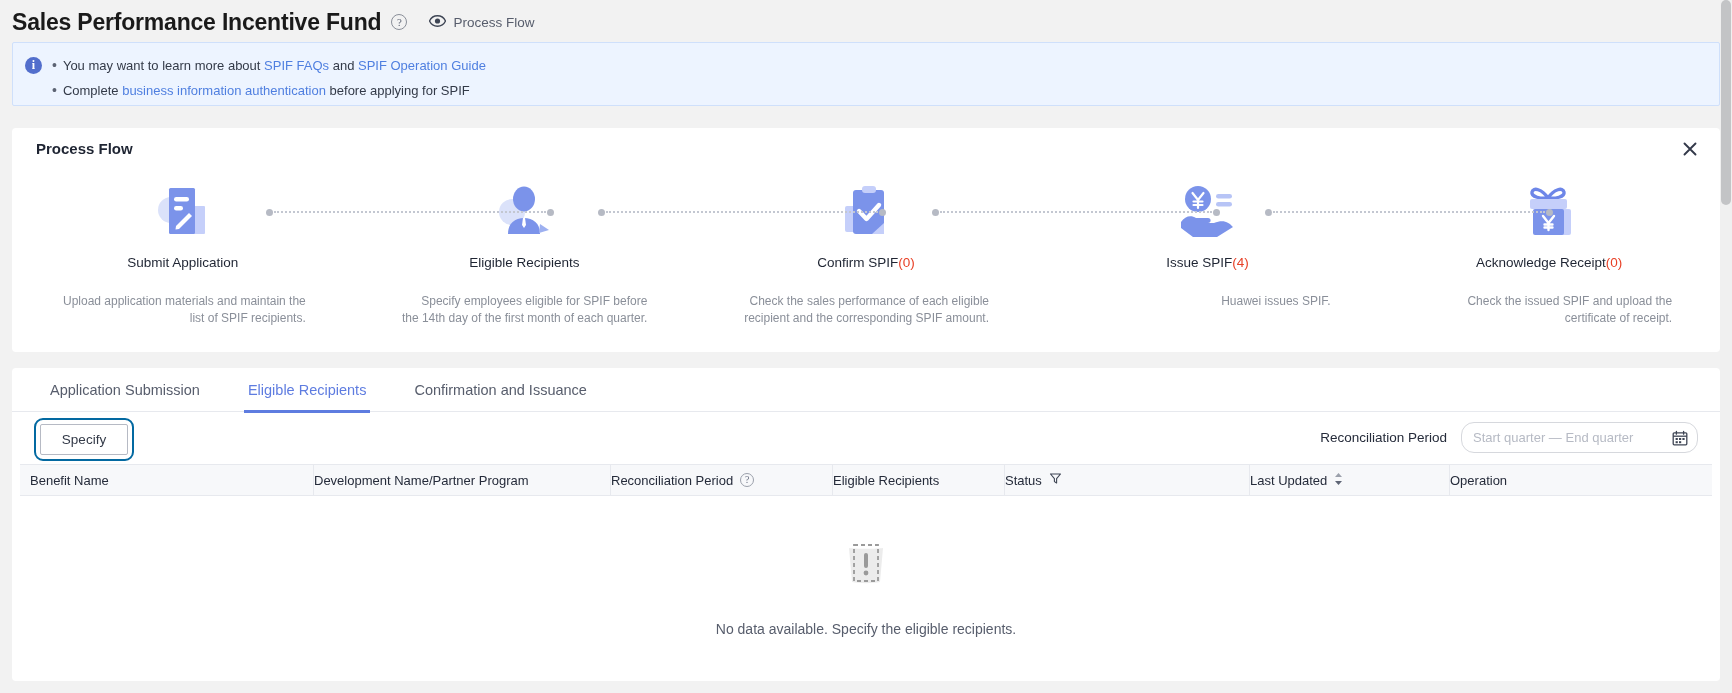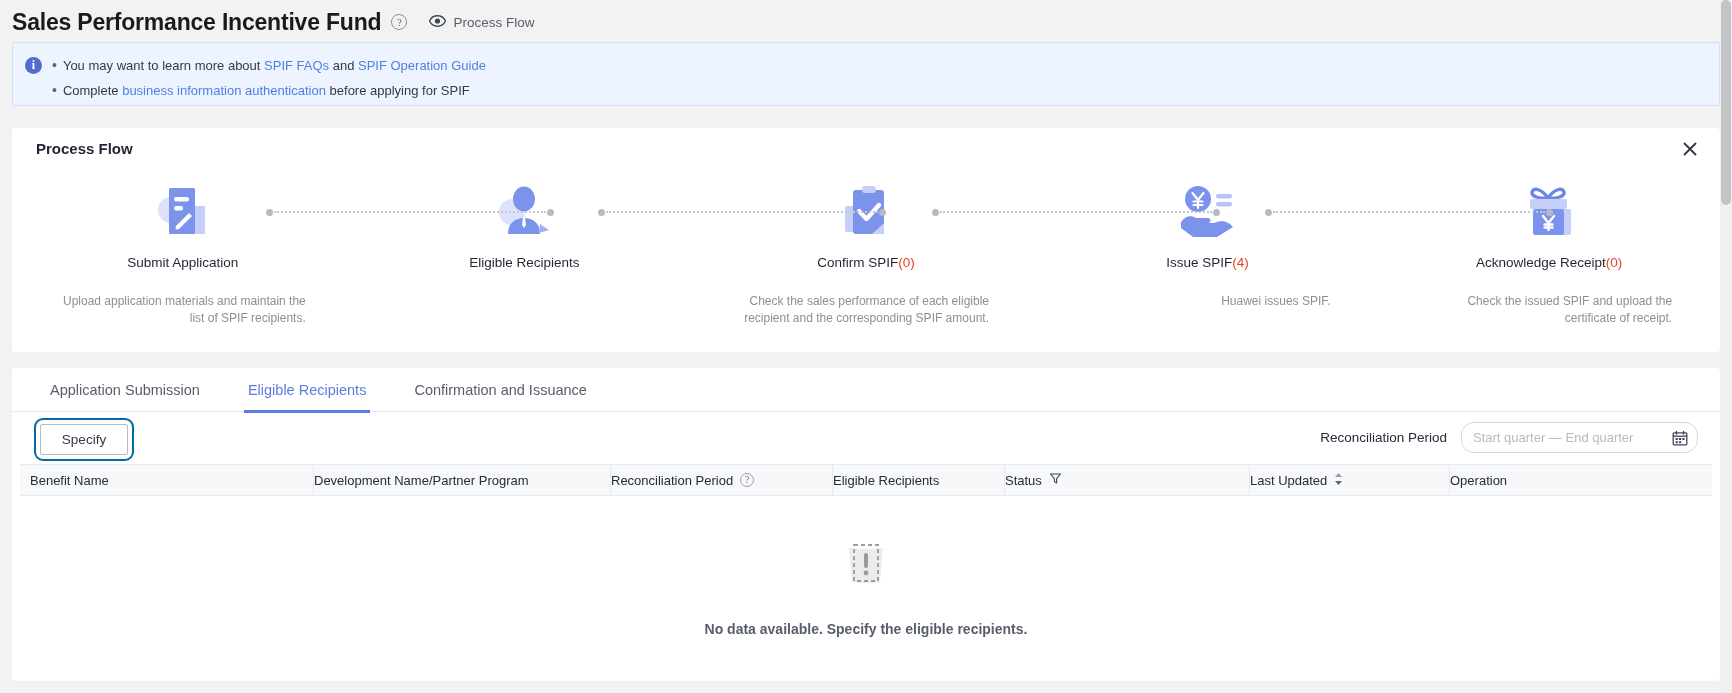--- a/index.html
+++ b/index.html
@@ -154,21 +154,21 @@
   .c5 { width:200px; }
   .c6 { width:260px; }
   .mini-q {
     width:14px; height:14px; border-radius:50%; border:1px solid #9ba0ab;
     font-size:10px; line-height:12px; text-align:center; color:#6b7182;
     font-family:"Liberation Serif", serif;
   }
 
   .empty {
     height: 180px; display:flex; flex-direction:column;
-    align-items:center; justify-content:center; gap:26px;font-weight:bold;
+    align-items:center; justify-content:center; gap:26px;
   }
   .empty-text { font-size:14px; color:#575d6c; }
 
   .scrollbar-track {
     position:absolute; right:0; top:0; width:12px; height:693px; background:#f0f0f0;
   }
   .scrollbar-thumb {
     position:absolute; right:1px; top:0px; width:10px; height:205px;
     background:#c3c4c6; border-radius:5px;
   }
@@ -243,20 +243,21 @@
             <circle cx="20" cy="32" r="13" fill="#dbe2fa"></circle>
             <ellipse cx="32" cy="19" rx="11" ry="12.5" fill="#7b93ea"></ellipse>
             <path d="M16 54 C16 43 23 38 32 38 C41 38 48 43 48 54 Z" fill="#7b93ea"></path>
             <path d="M48 44 L57 50 L47 53 Z" fill="#9db0f0"></path>
             <path d="M31 38 L33 38 L34 45 L32 48 L30 45 Z" fill="#ffffff"></path>
           </svg>
         </div>
         <div class="step-name">
           <span>Eligible Recipients</span><span class="step-count"></span>
         </div>
+        <div class="step-desc">Specify employees eligible for SPIF before the 14th day of the first month of each quarter.</div>
       </div>
 
       <div class="step">
         <div class="step-icon">
           <svg width="64" height="62" viewBox="0 0 64 62">
             <rect x="11" y="26" width="16" height="26" rx="2" fill="#c5cffa"></rect>
             <rect x="19" y="10" width="31" height="44" rx="3" fill="#7b93ea"></rect>
             <rect x="28" y="6" width="14" height="7" rx="3" fill="#c5cffa"></rect>
             <path d="M38 54 L50 54 L50 43 Z" fill="#c5cffa"></path>
             <path d="M25 31 L32.5 39 L45 25" fill="none" stroke="#ffffff" stroke-width="4.4" stroke-linecap="round" stroke-linejoin="round"></path>

